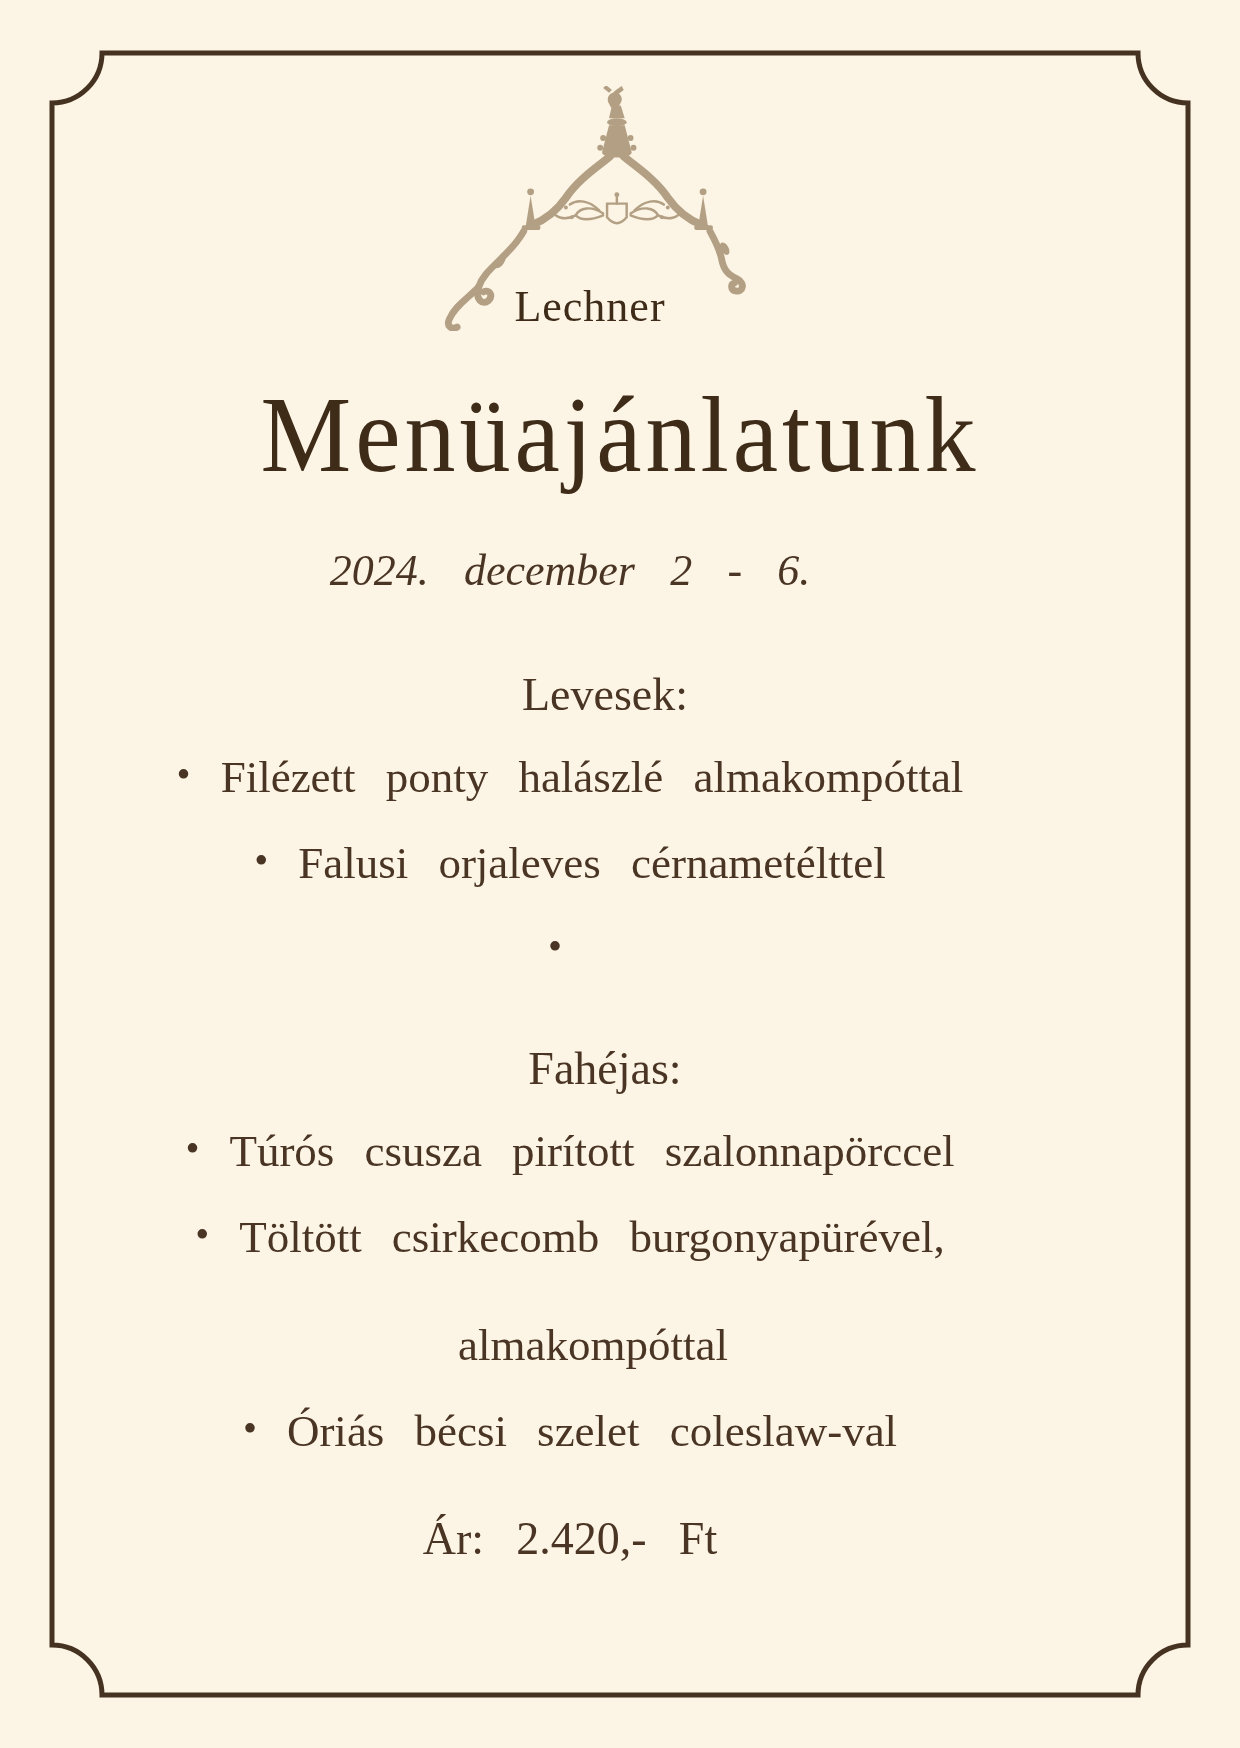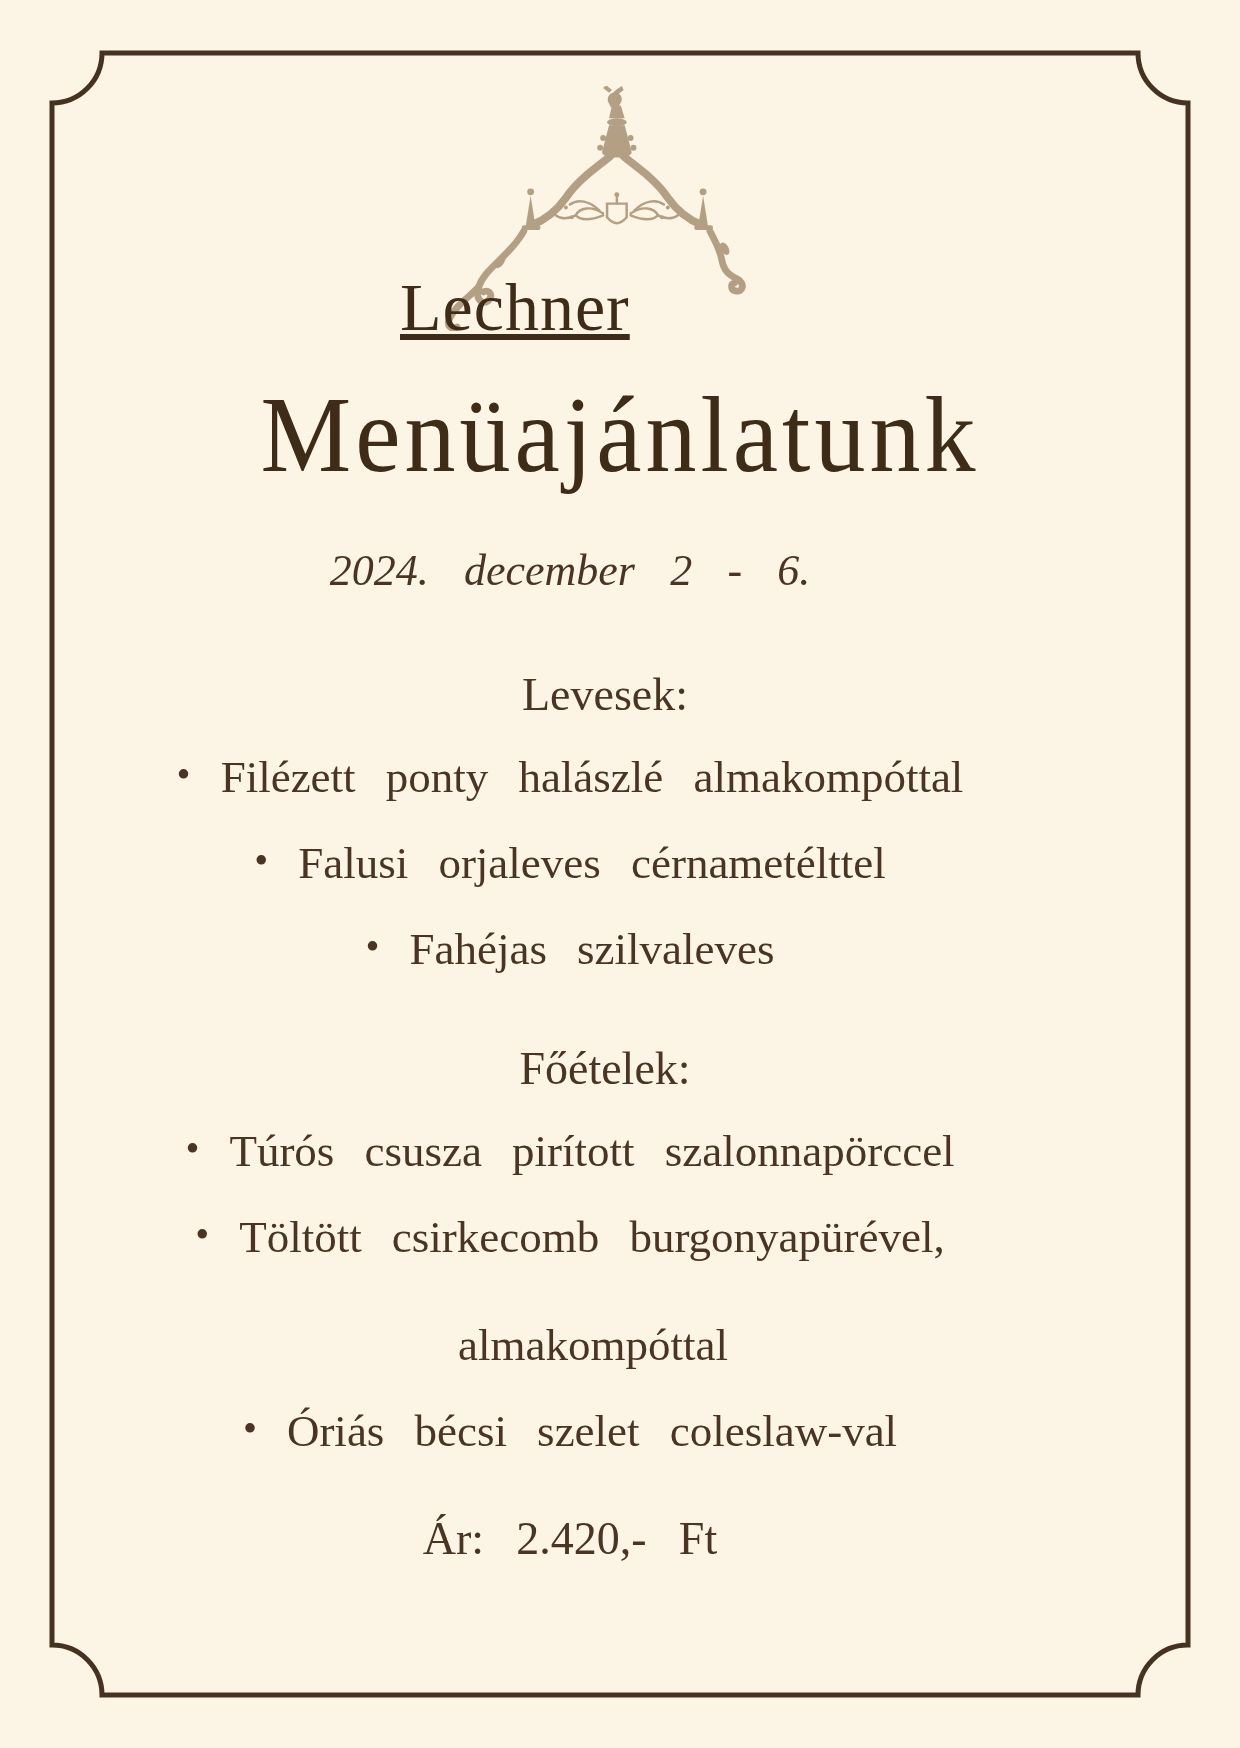--- a/index.html
+++ b/index.html
@@ -23,25 +23,24 @@
   .content{
     position:absolute;inset:0;
     display:flex;flex-direction:column;align-items:center;
     text-align:center;
   }
   
   .logo-block{margin-top:86px;width:440px;position:relative;}
   .spire-svg{display:block;width:420px;height:245px;color:var(--logo-tan);}
   .brand{
     margin-top:-55px;
-    text-align:left;padding-right:60px;
-    font-size:68px;line-height:62px;
+    text-align:center;padding-right:60px;
+    font-size:44px;line-height:62px;
     color:var(--title);
     letter-spacing:1px;
-    text-decoration:underline;
   }
   .brand-sub{
     margin-top:4px;
     text-align:right;padding-right:62px;
     font-size:29px;line-height:32px;
     color:var(--logo-sub);
     letter-spacing:3px;
   }
   
   .title{
@@ -163,25 +162,24 @@
   </div>
   <div class="menu-item">
     <div class="item-line">
       <span class="bullet">•</span>
       <span>Falusi orjaleves cérnametélttel</span>
     </div>
   </div>
   <div class="menu-item">
     <div class="item-line">
       <span class="bullet">•</span>
-      <span>Fahéjas szilvaleves</span>
-    </div>
-  </div>
-
-  <div class="section-heading second">Főételek:</div>
+    </div>
+  </div>
+
+  <div class="section-heading second">Fahéjas:</div>
 
   <div class="menu-item">
     <div class="item-line">
       <span class="bullet">•</span>
       <span>Túrós csusza pirított szalonnapörccel</span>
     </div>
   </div>
   <div class="menu-item">
     <div class="item-line">
       <span class="bullet">•</span>

